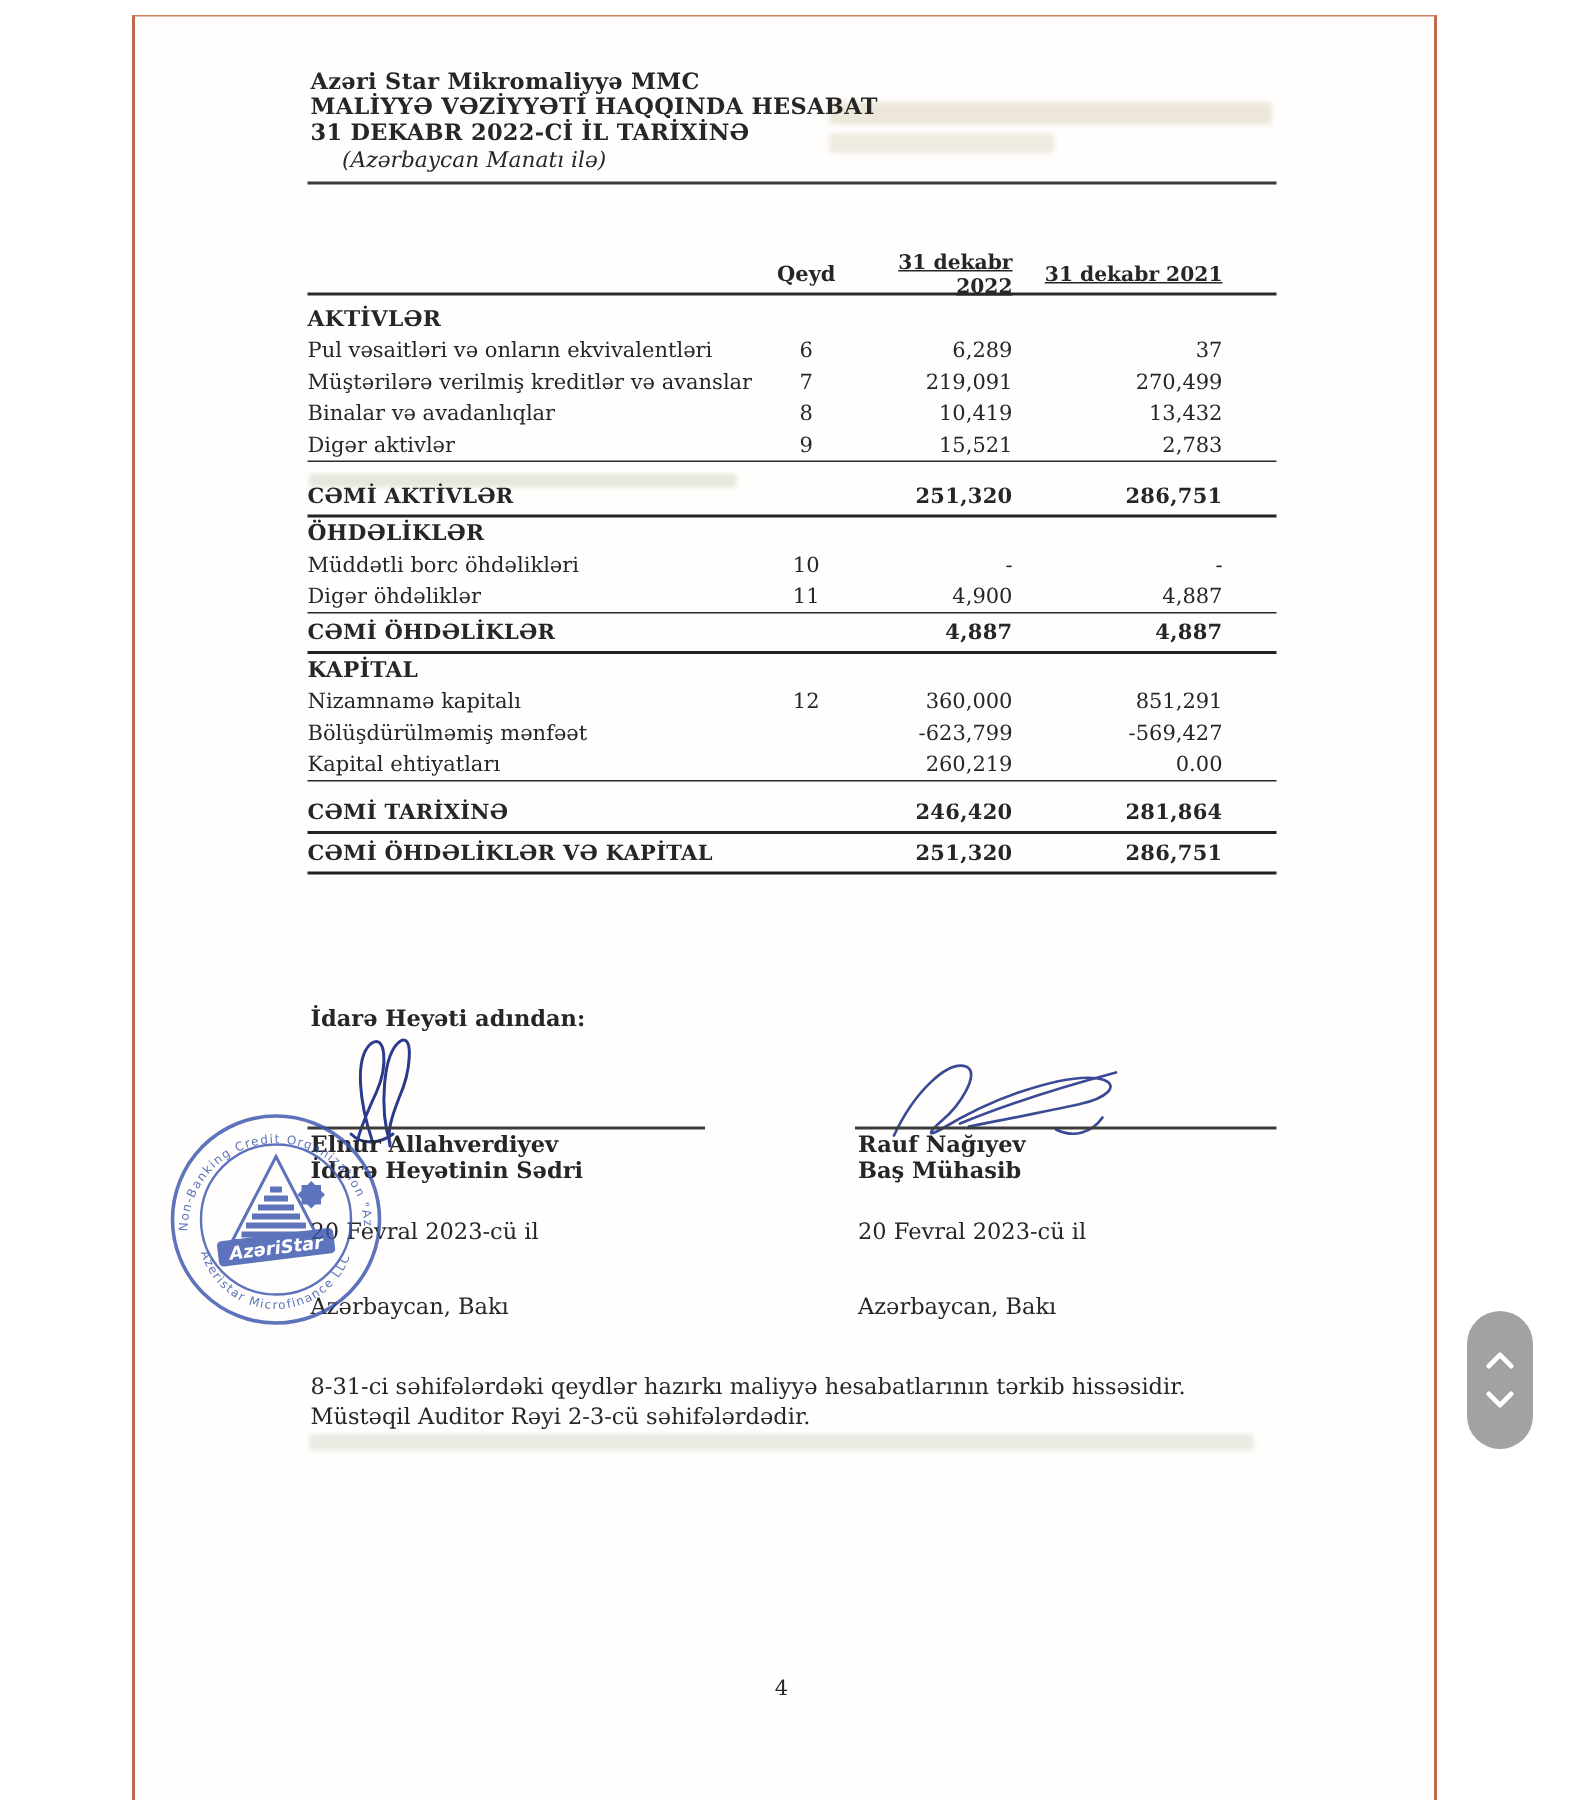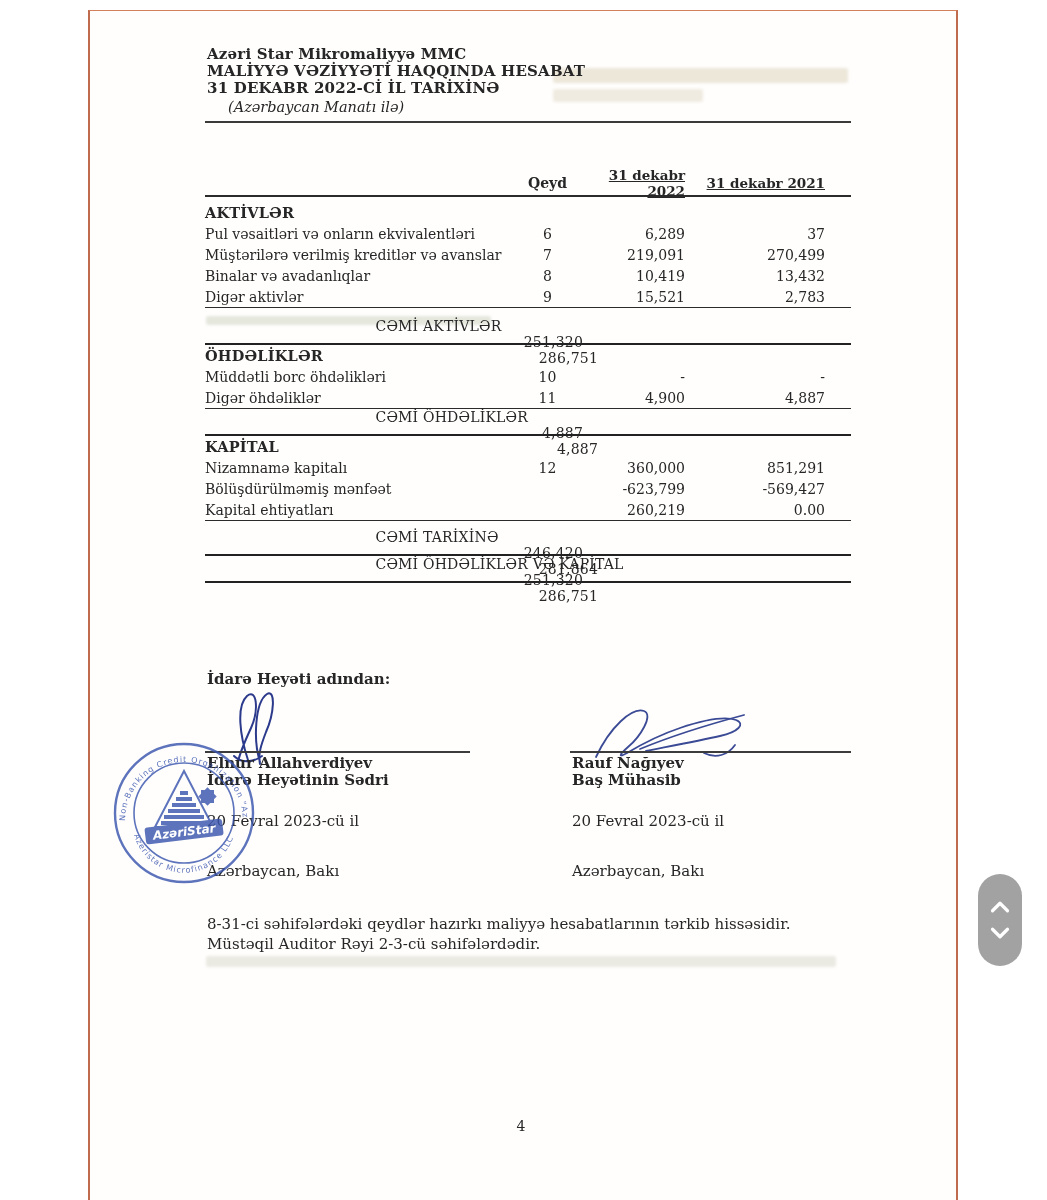--- a/index.html
+++ b/index.html
@@ -12,29 +12,29 @@
 
   
   .hdr{left:119px;top:38px;width:660px;line-height:17px;}
   .hdr .b{font-weight:bold;font-size:15px;letter-spacing:.2px;}
   .hdr .i{font-style:italic;font-size:14.5px;margin-top:2px;margin-left:21px;}
   .rule{position:absolute;background:#3a3a3a;}
 
   
   .trow{display:flex;align-items:center;font-size:14px;}
   .c-label{width:305px;white-space:nowrap;overflow:visible;}
-  .c-note{width:55px;text-align:center;margin-left:10px;}
+  .c-note{width:55px;text-align:center;}
   .c-v1{width:110px;text-align:right;}
   .c-v2{width:140px;text-align:right;}
   .thead{font-weight:bold;font-size:14px;height:25px;border-bottom:2.5px solid #2b2b2b;}
   .thead .c-v1,.thead .c-v2{font-size:13.5px;text-decoration:underline;}
   .sec{font-weight:bold;font-size:14.5px;height:21px;line-height:21px;letter-spacing:.2px;}
   .item{height:21px;}
   .item.last{border-bottom:1.5px solid #2b2b2b;}
-  .total{font-weight:normal;height:25px;border-bottom:2.5px solid #222;letter-spacing:.2px;flex-direction:column;}
+  .total{font-weight:bold;height:25px;border-bottom:2.5px solid #222;letter-spacing:.2px;}
   .mt10{margin-top:10px;} .mt12{margin-top:0;} .mt8{margin-top:8px;}
 
   
   .sig-head{font-weight:bold;font-size:15px;}
   .sig-line{position:absolute;height:1.5px;background:#3c3c3c;}
   .sig-name{font-weight:bold;font-size:15px;line-height:17px;}
   .plain{font-size:15px;}
 
   
   .ghost{position:absolute;filter:blur(1.6px);border-radius:2px;}

